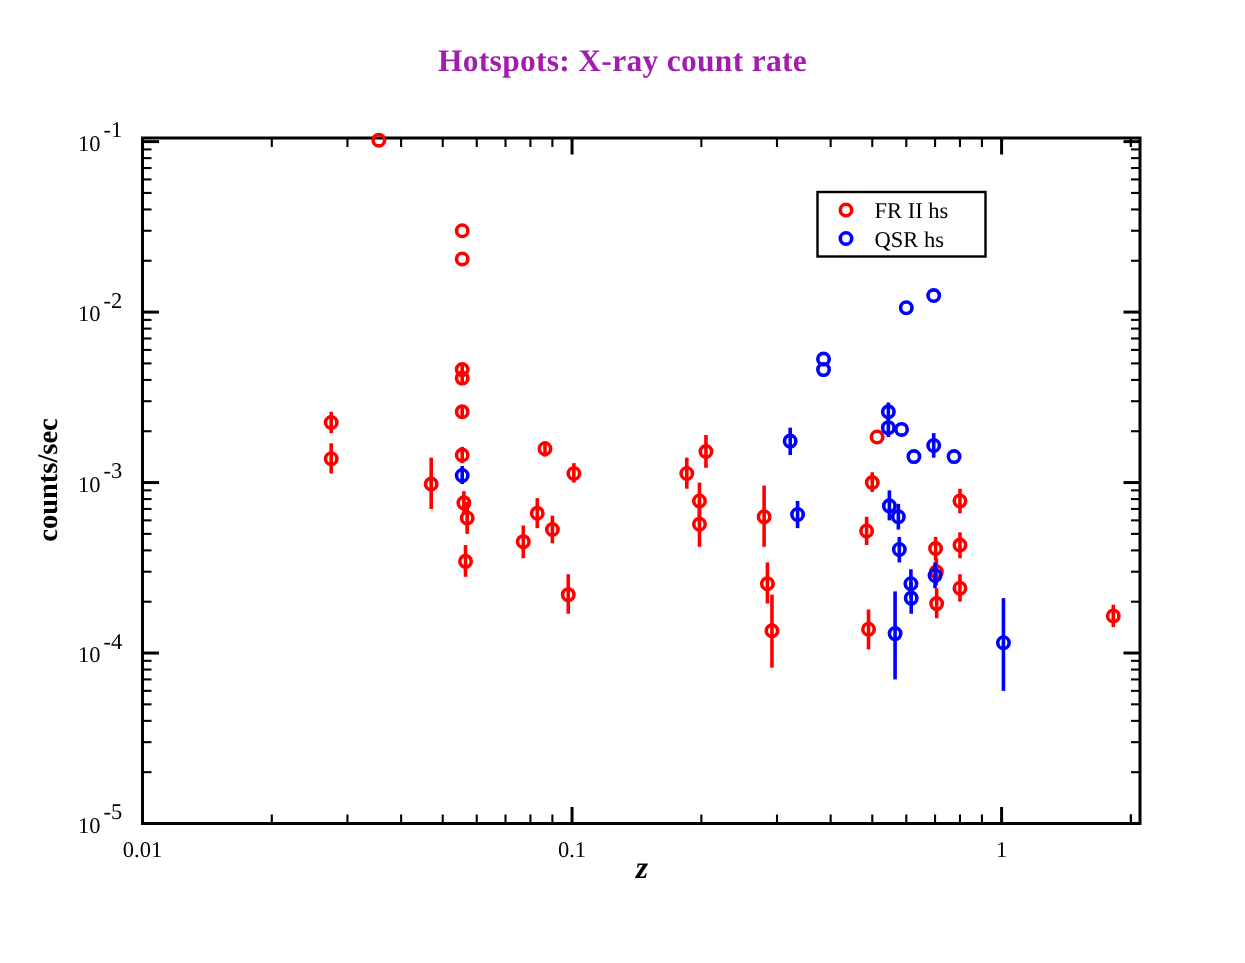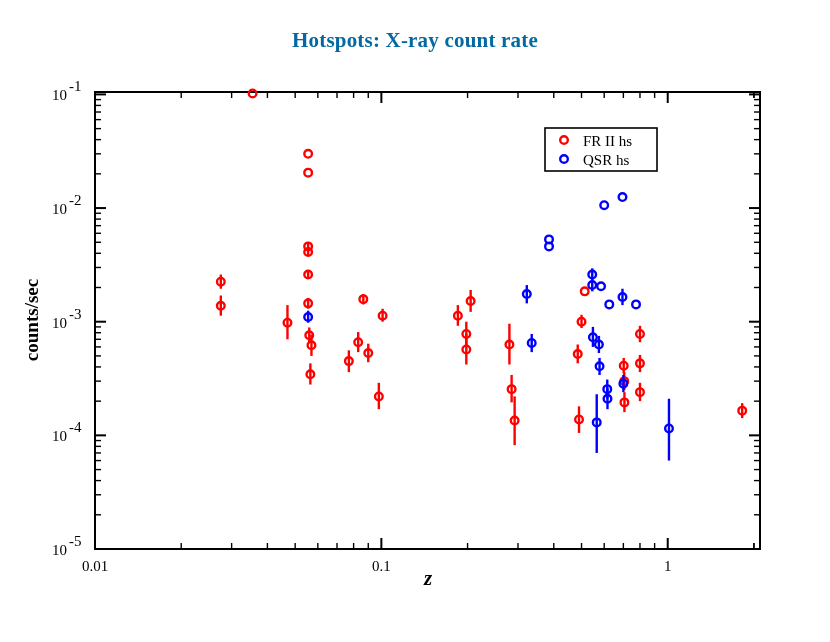--- a/index.html
+++ b/index.html
@@ -16,21 +16,21 @@
     overflow: hidden;
   }
   #chart-title {
     position: absolute;
     left: 0;
     top: 28px;
     width: 830px;
     text-align: center;
     font-size: 21px;
     font-weight: bold;
-    color: #0369a1;
+    color: #a21caf;
     letter-spacing: 0.2px;
   }
   #plot-svg {
     position: absolute;
     left: 0;
     top: 0;
   }
   .axis-label {
     font-family: "Liberation Serif", "DejaVu Serif", serif;
     font-weight: bold;

